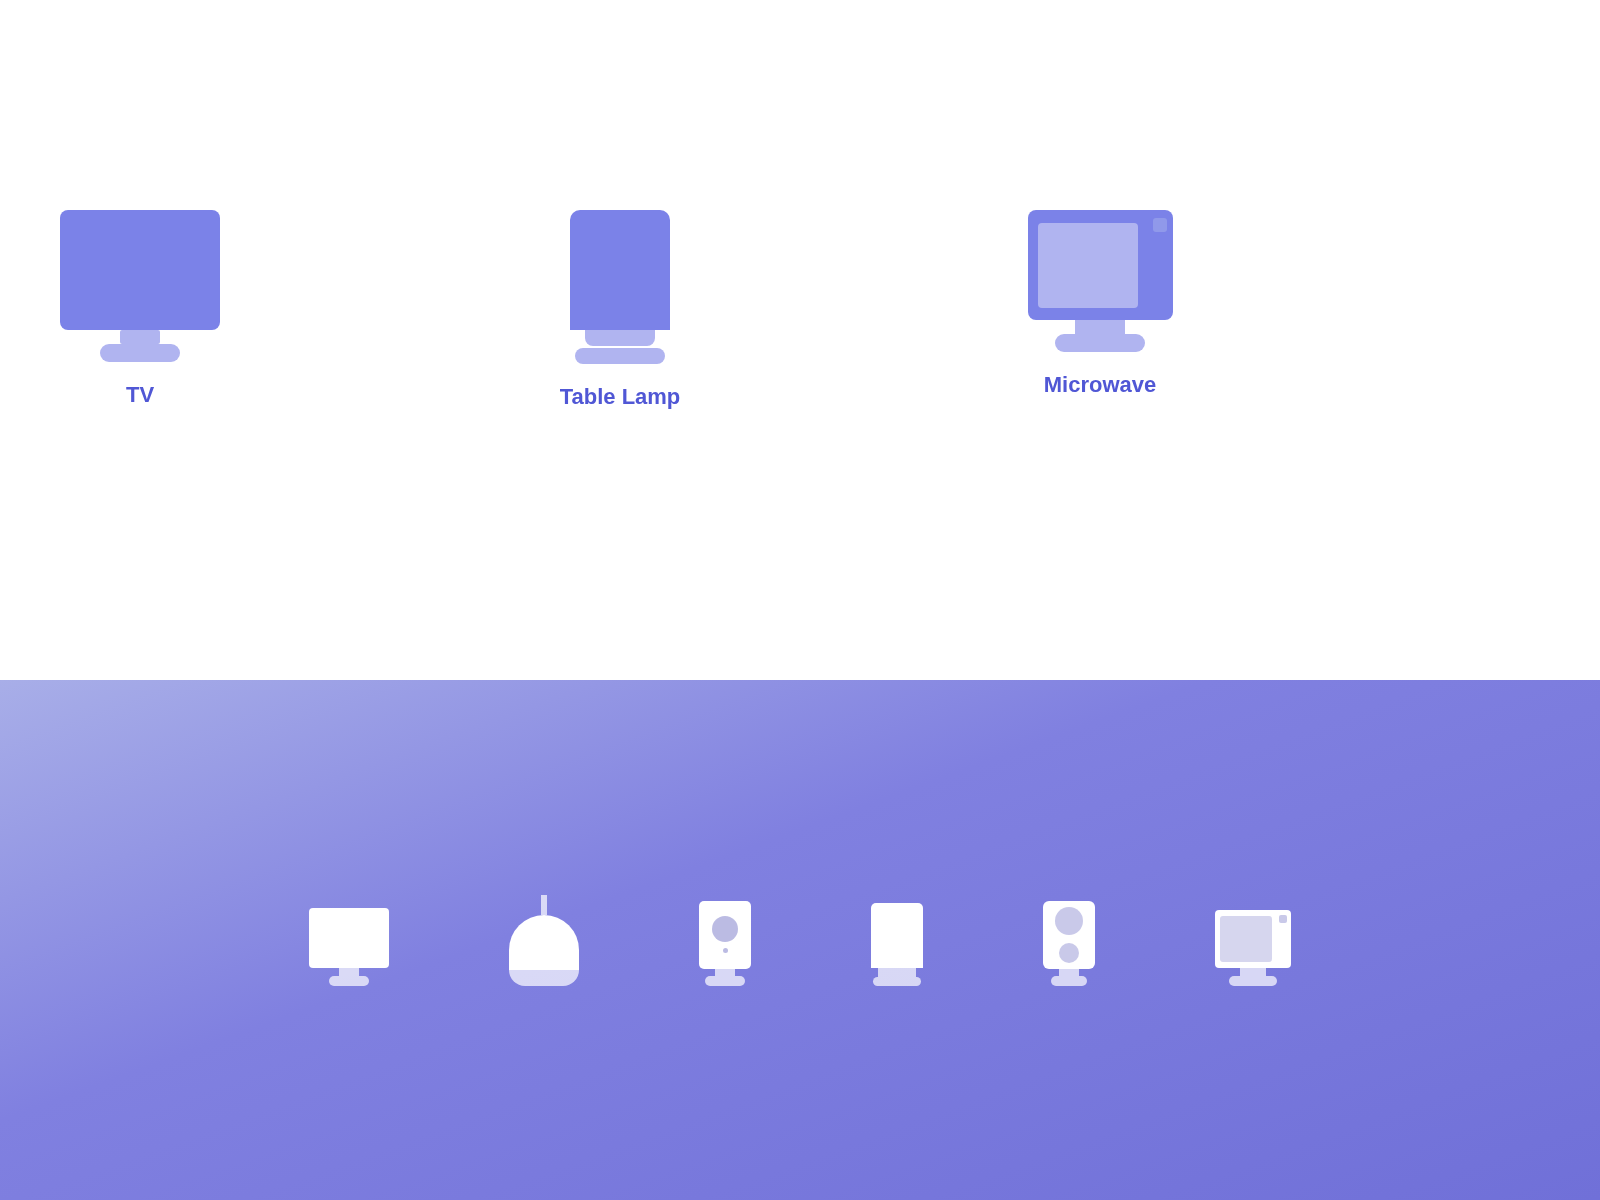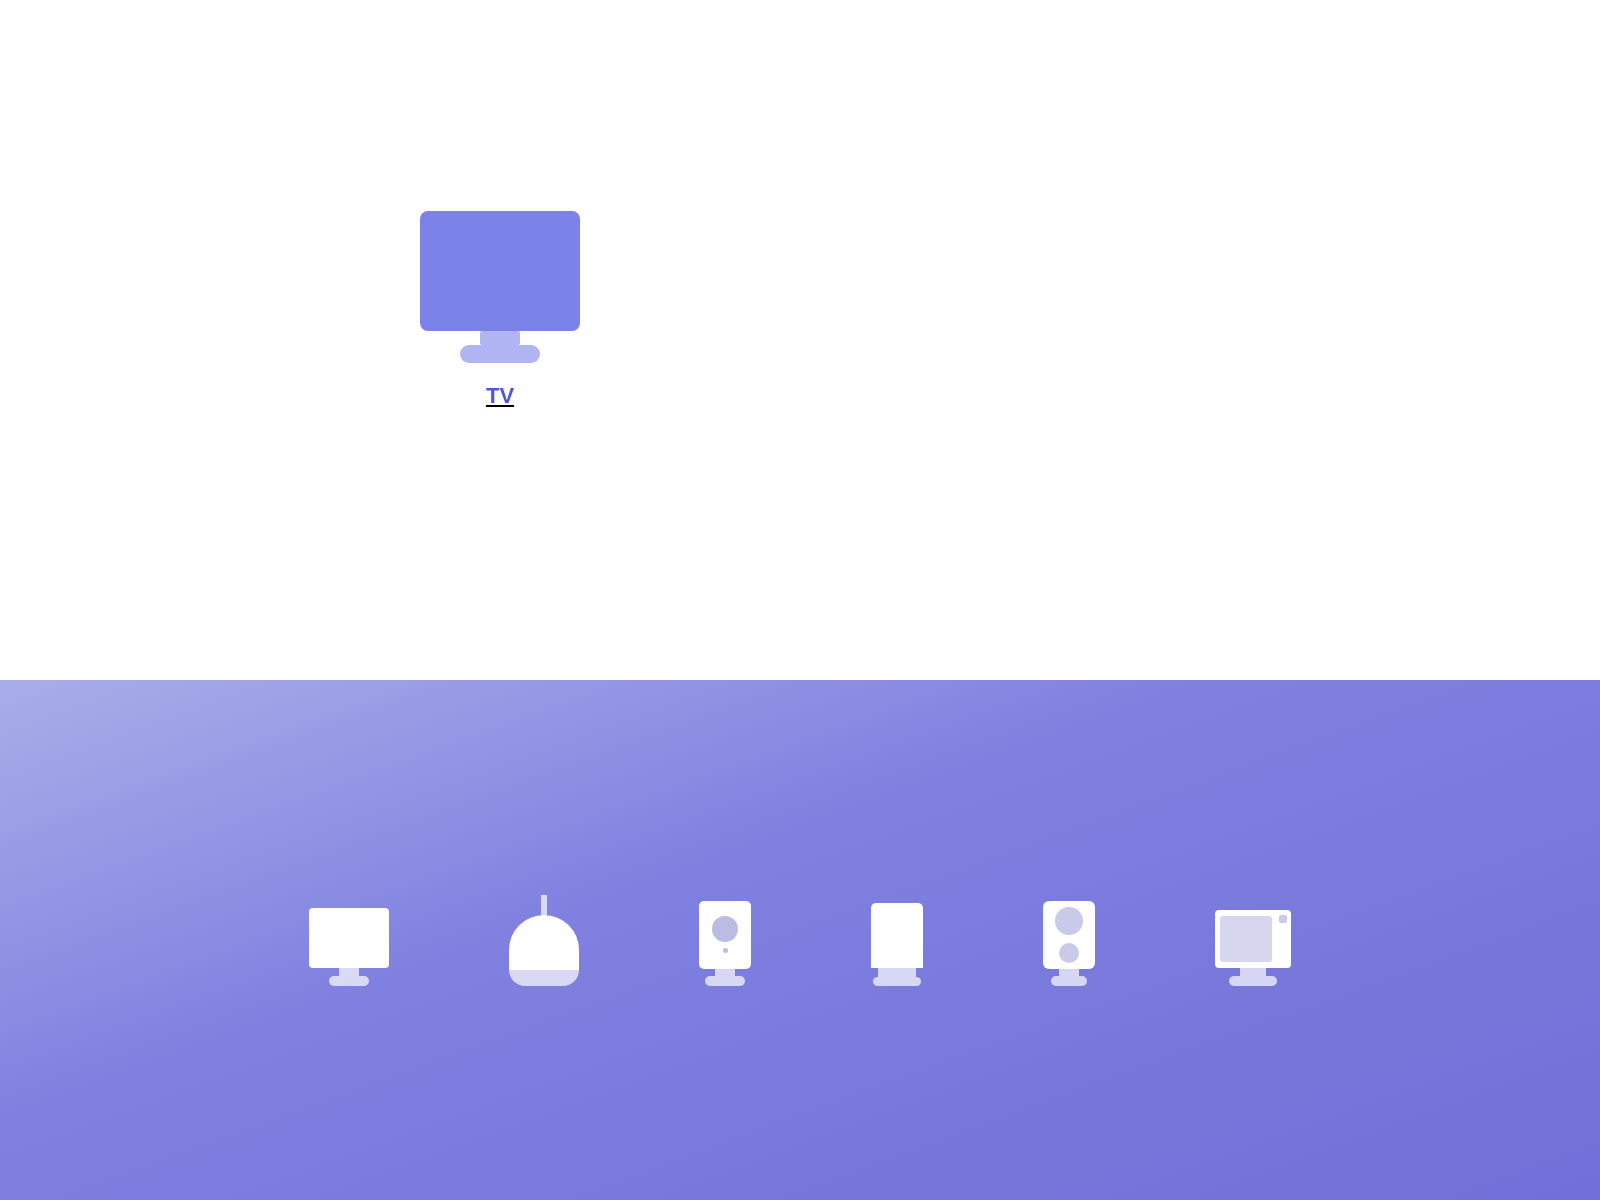--- a/index.html
+++ b/index.html
@@ -4,22 +4,21 @@
   <style>
     * { margin: 0; padding: 0; box-sizing: border-box; }
     body { width: 1600px; height: 1200px; background: #fff; font-family: 'Arial', sans-serif; overflow: hidden; }
 
     .top-section {
       background: #ffffff;
       width: 100%;
       height: 680px;
       display: flex;
       align-items: center;
-      justify-content: flex-end;
-      text-decoration: underline;
+      justify-content: flex-start;
     }
 
     .grid {
       display: grid;
       grid-template-columns: repeat(3, 280px);
       grid-template-rows: repeat(2, auto);
       gap: 60px 200px;
       align-items: start;
       justify-items: center;
     }
@@ -418,22 +417,41 @@
       <div class="device-icon tv-icon">
         <div class="screen"></div>
         <div class="stand-neck"></div>
         <div class="stand-base"></div>
       </div>
       <span class="device-label">TV</span>
     </div>
 
 
 
-
-
+    <div class="device-item">
+      <div class="device-icon table-lamp-icon">
+        <div class="shade"></div>
+        <div class="base"></div>
+        <div class="foot"></div>
+      </div>
+      <span class="device-label">Table Lamp</span>
+    </div>
+
+
+    <div class="device-item">
+      <div class="device-icon microwave-icon">
+        <div class="body">
+          <div class="window"></div>
+          <div class="controls"></div>
+        </div>
+        <div class="stand-neck"></div>
+        <div class="stand-base"></div>
+      </div>
+      <span class="device-label">Microwave</span>
+    </div>
 
   </div>
 </div>
 
 <div class="bottom-section">
   <div class="bottom-icons">
 
     <div class="bottom-icon-item b-tv">
       <div class="screen"></div>
       <div class="stand-neck"></div>

